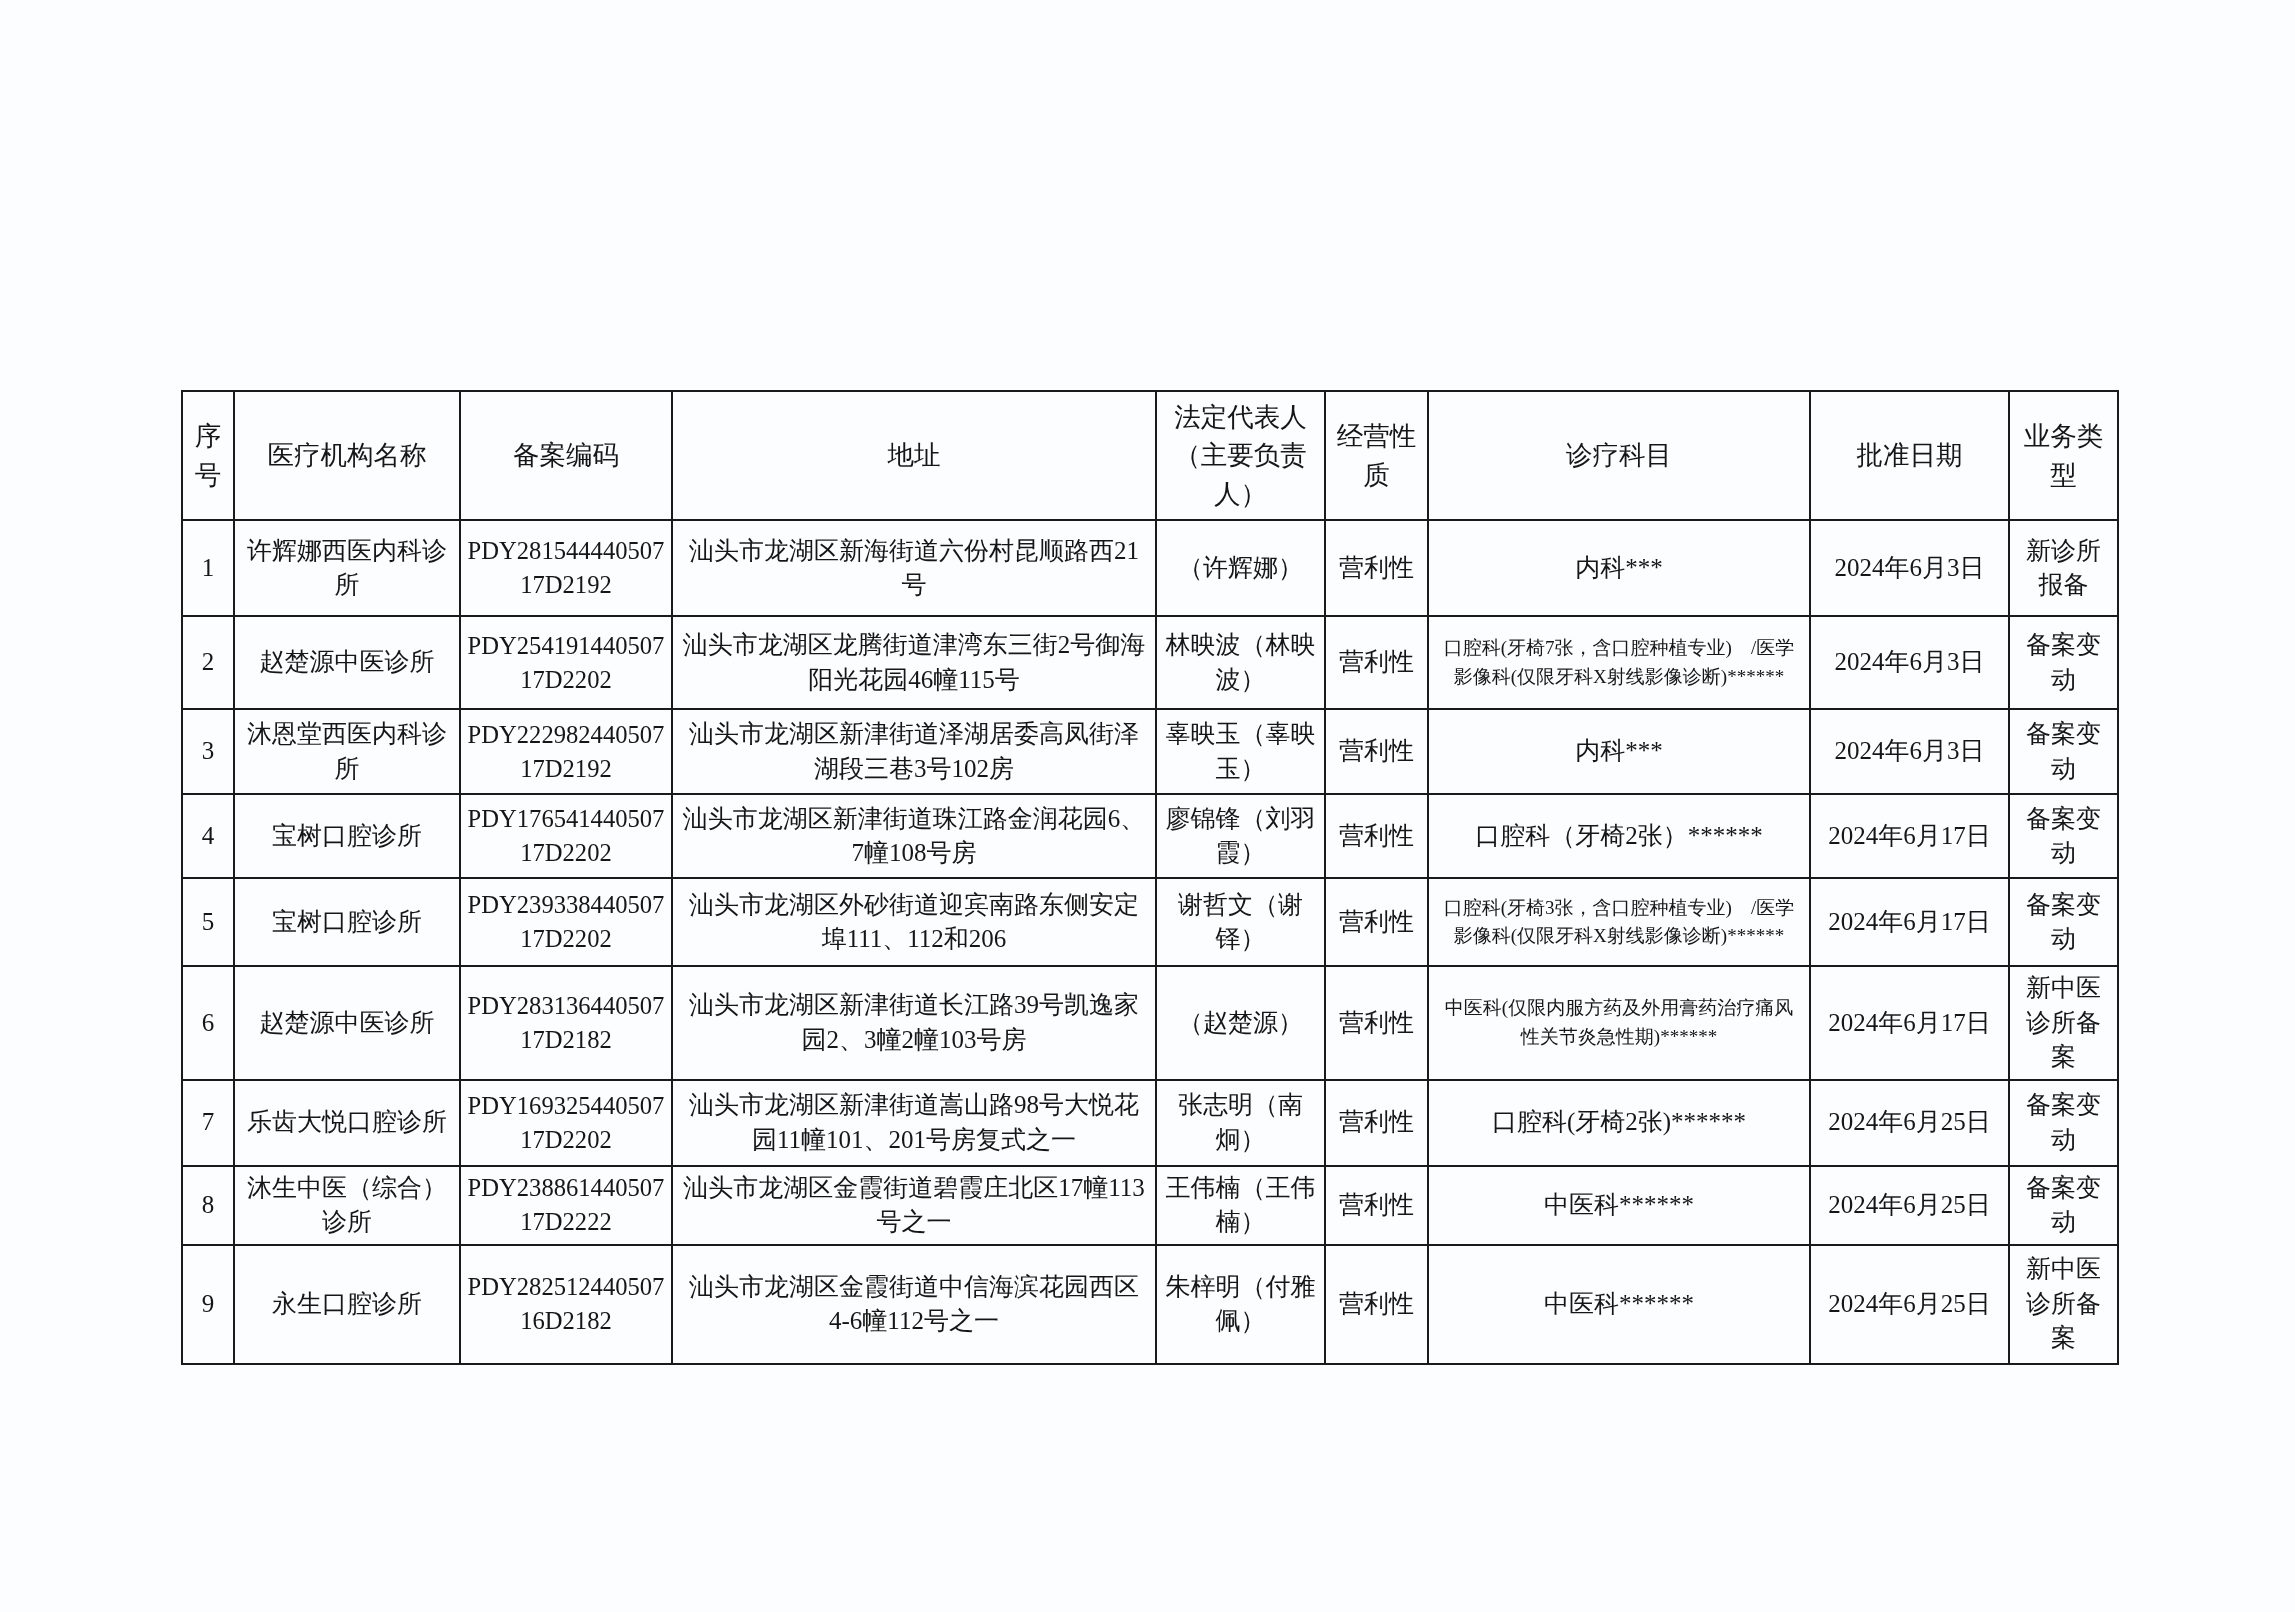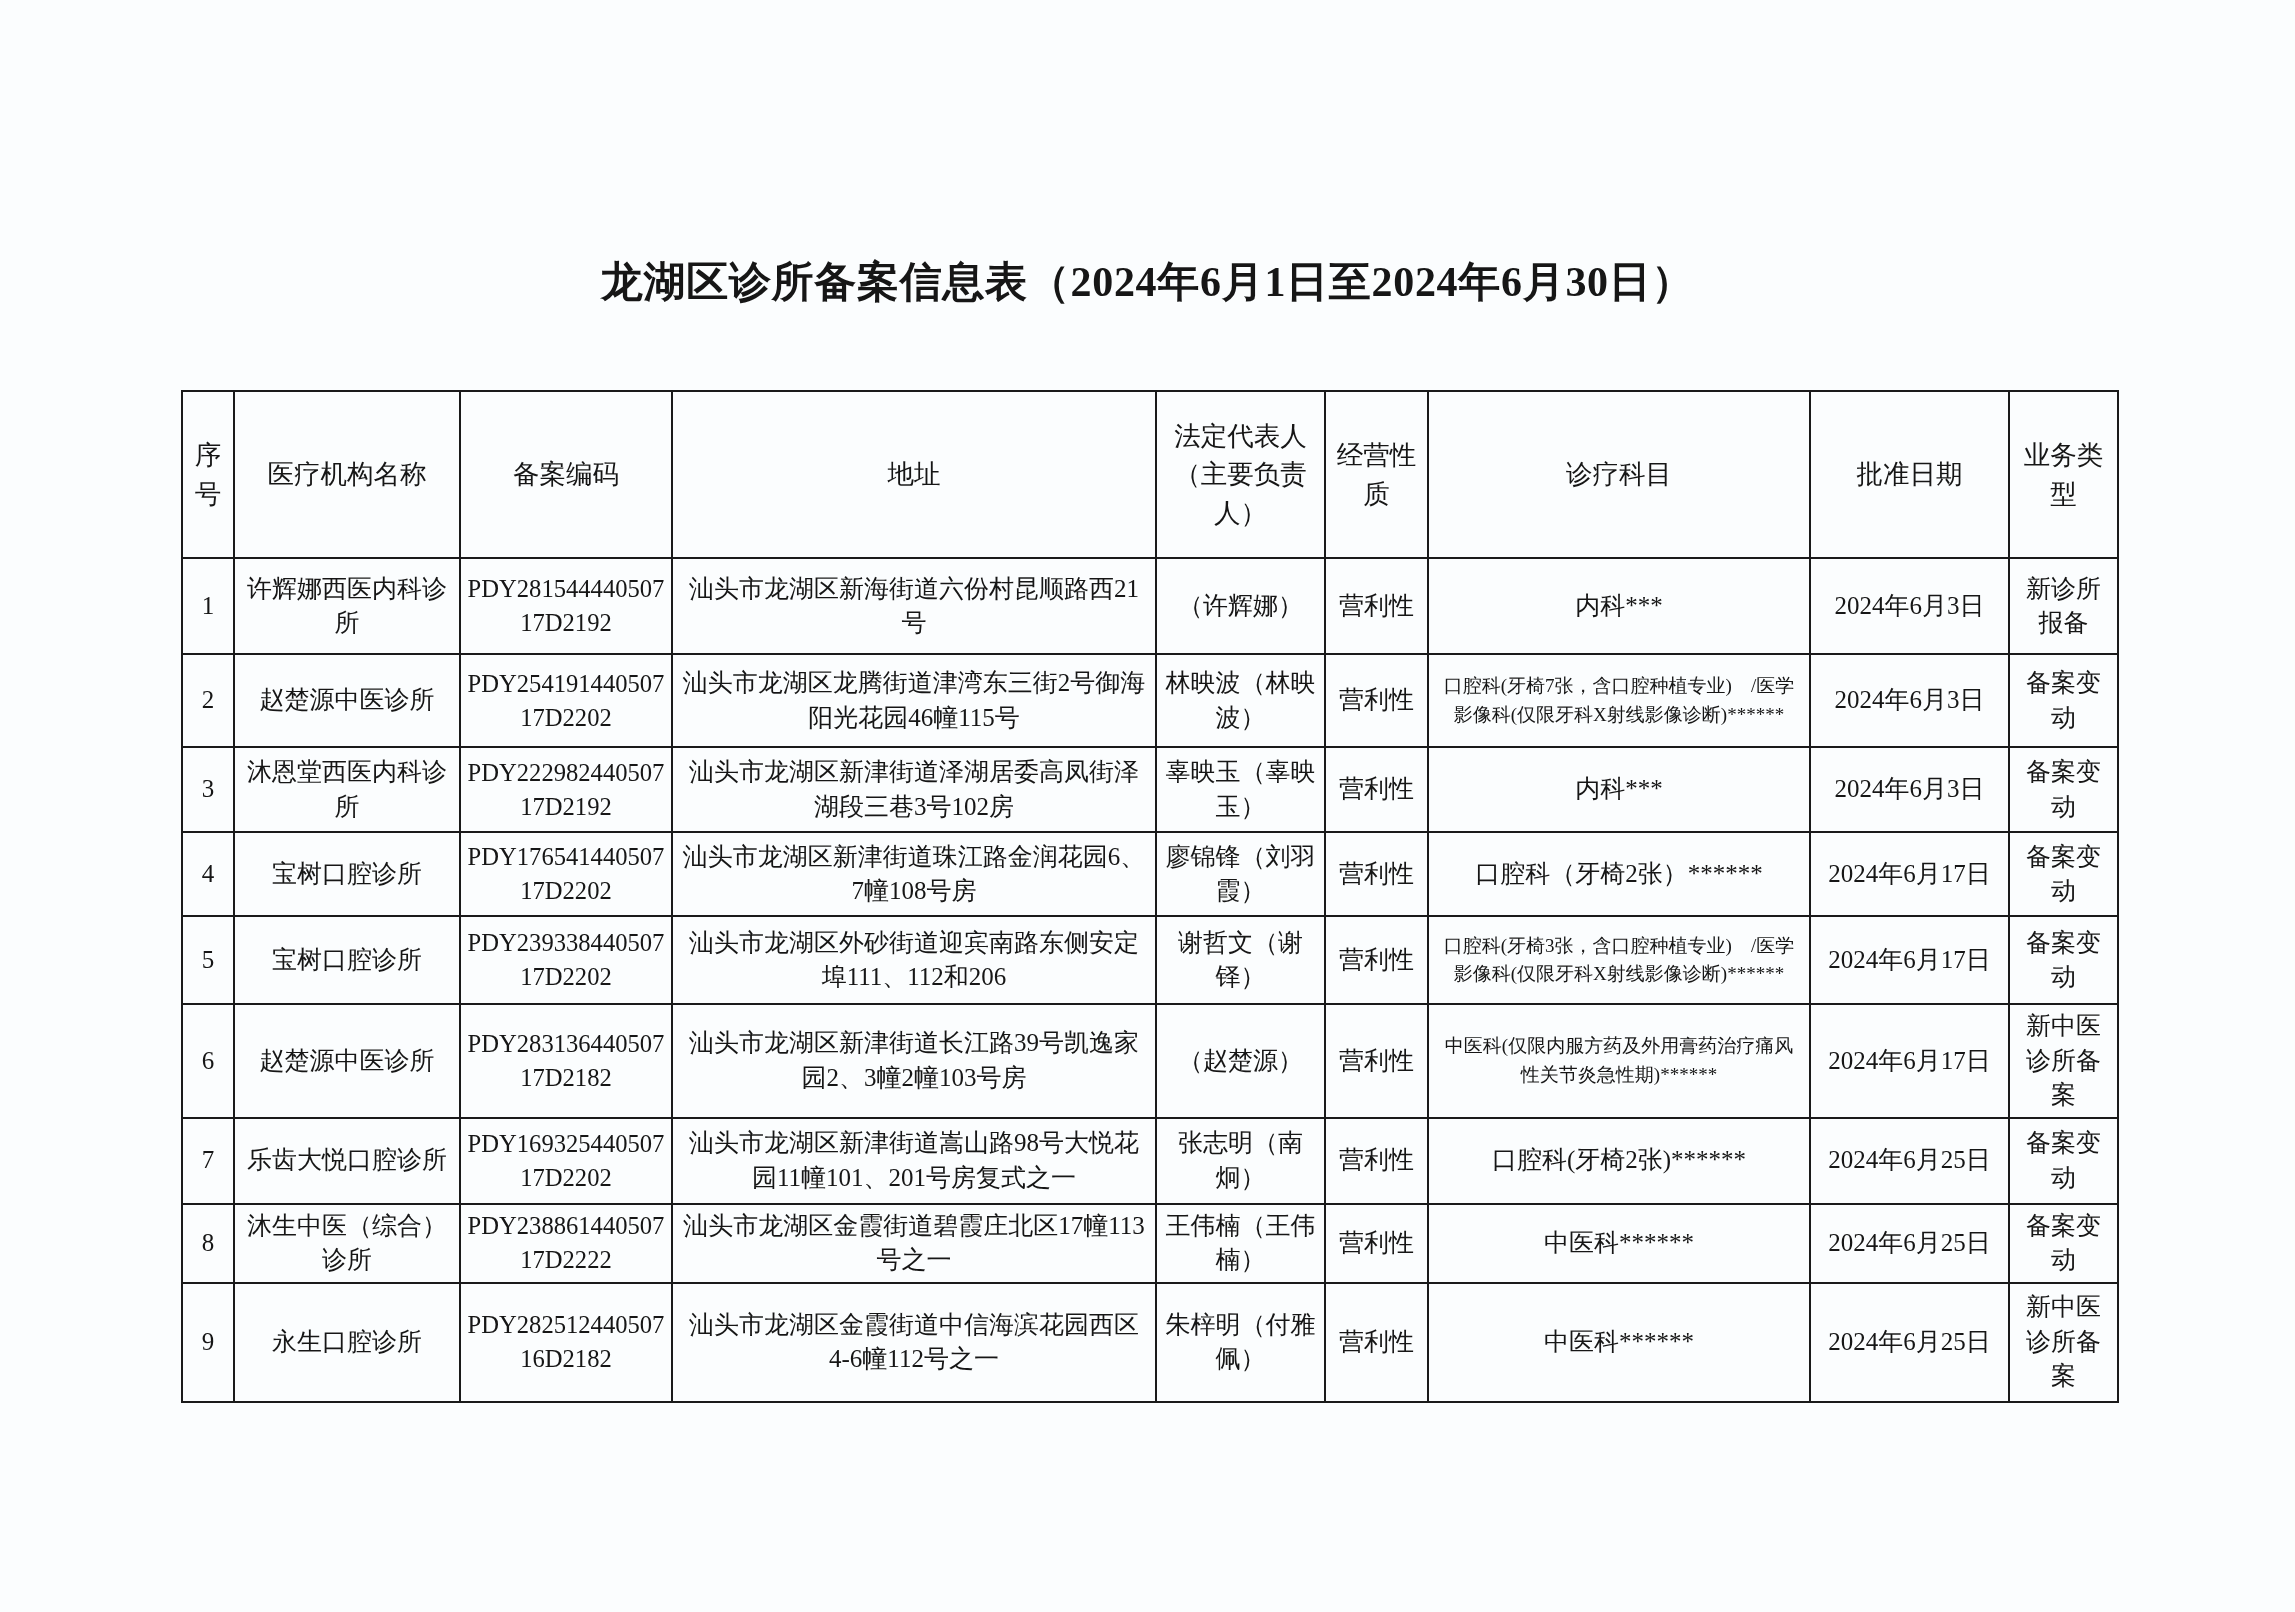--- a/index.html
+++ b/index.html
@@ -38,37 +38,36 @@
   }
   .records th {
     font-weight:normal;
     font-size:26.5px;
     line-height:1.45;
   }
   .records td.code { word-break:break-all; font-size:24.6px;margin-top:20px; }
   .records td.addr { font-size:25px;margin-top:8px; }
   .records td.date { font-weight:normal; }
   .records td.subj.sm { font-size:19px; line-height:1.5; }
-  .records tr.hdr { height:167px; }
+  .records tr.hdr { height:129px; }
   .records tr.r1 { height:96px; }
   .records tr.r2 { height:93px; }
   .records tr.r3 { height:85px; }
   .records tr.r4 { height:84px; }
   .records tr.r5 { height:88px; }
   .records tr.r6 { height:108px; }
   .records tr.r7 { height:86px; }
   .records tr.r8 { height:78px; }
   .records tr.r9 { height:119px; }
 </style>
 </head>
 <body>
 
 <div class="page">
 
-  <div class="doc-title">龙湖区诊所备案信息表（2024年6月1日至2024年6月30日）</div>
 
   <table class="records">
     <colgroup>
       <col style="width:52px">
       <col style="width:226px">
       <col style="width:212px">
       <col style="width:484px">
       <col style="width:169px">
       <col style="width:103px">
       <col style="width:382px">

